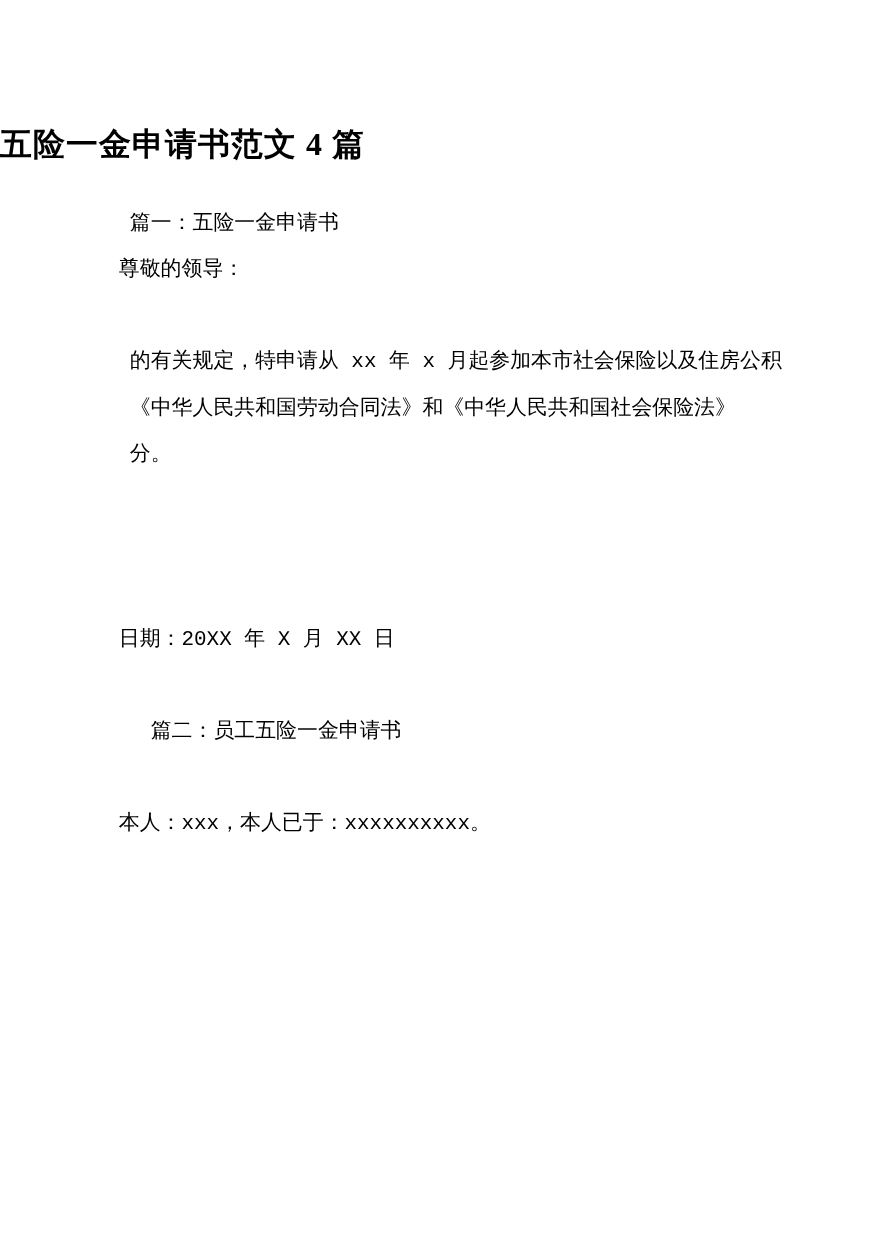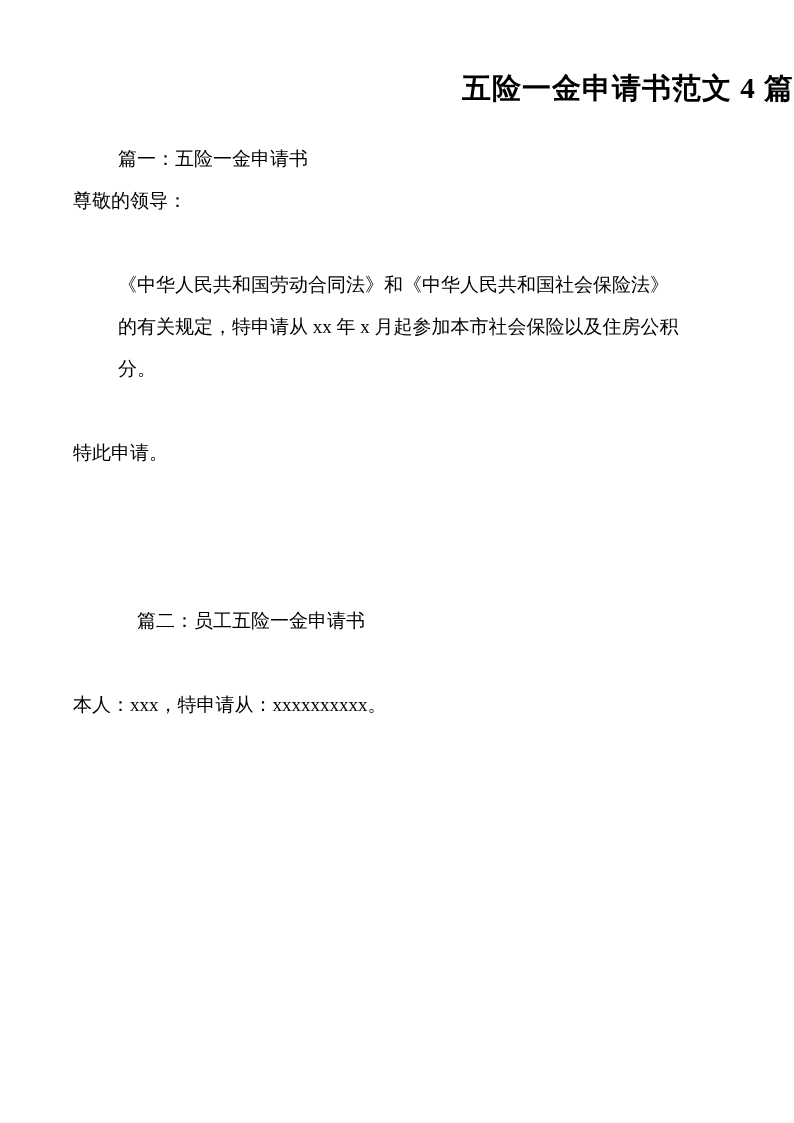--- a/index.html
+++ b/index.html
@@ -12,77 +12,77 @@
     position: relative;
     width: 794px;
     height: 1123px;
     background: #ffffff;
     color: #000000;
     font-family: "Liberation Serif", "DejaVu Serif", serif;
     overflow: hidden;
   }
   .title {
     margin: 0;
-    padding-top: 56px;
-    text-align: right;
+    padding-top: 100px;
+    text-align: left;
     font-size: 29px;
     line-height: 64px;
     font-weight: bold;
     letter-spacing: 1px;
     white-space: pre;
   }
-  .content { margin-top: 18px; }
+  .content { margin-top: 18px; font-family: Liberation Mono, monospace; }
   .line {
     margin-left: 118px;
     height: 42px;
     line-height: 42px;
     font-size: 19px;
     white-space: pre;
   }
-  .ind-a { margin-left: 73px; }  
+  .ind-a { margin-left: 108px; }  
   .ind-b { margin-left: 205px; }  
   .ind-c { margin-left: 137px; }  
   .blank { }
 </style>
 </head>
 <body>
 
 <div class="page">
 
   <h1 class="title">五险一金申请书范文 4 篇</h1>
 
   <div class="content">
 
     <div class="line">篇一：五险一金申请书</div>
 
     <div class="line ind-a">尊敬的领导：</div>
 
     <div class="line blank"></div>
 
 
+    <div class="line">的有关规定，特申请从 xx 年 x 月起参加本市社会保险以及住房公积</div>
+
     <div class="line">《中华人民共和国劳动合同法》和《中华人民共和国社会保险法》</div>
-
-    <div class="line">的有关规定，特申请从 xx 年 x 月起参加本市社会保险以及住房公积</div>
 
 
     <div class="line">分。</div>
-
-    <div class="line blank"></div>
-
-    <div class="line ind-a">特此申请。</div>
 
     <div class="line blank"></div>
 
 
     <div class="line blank"></div>
 
 
     <div class="line blank"></div>
 
+    <div class="line ind-a">日期：20XX 年 X 月 XX 日</div>
+
+    <div class="line blank"></div>
+
     <div class="line ind-c">篇二：员工五险一金申请书</div>
 
 
     <div class="line blank"></div>
 
-    <div class="line ind-a">本人：xxx，特申请从：xxxxxxxxxx。</div>
+    <div class="line ind-a">本人：xxx，本人已于：xxxxxxxxxx。</div>
 
   </div>
 </div>
 
 </body></html>

